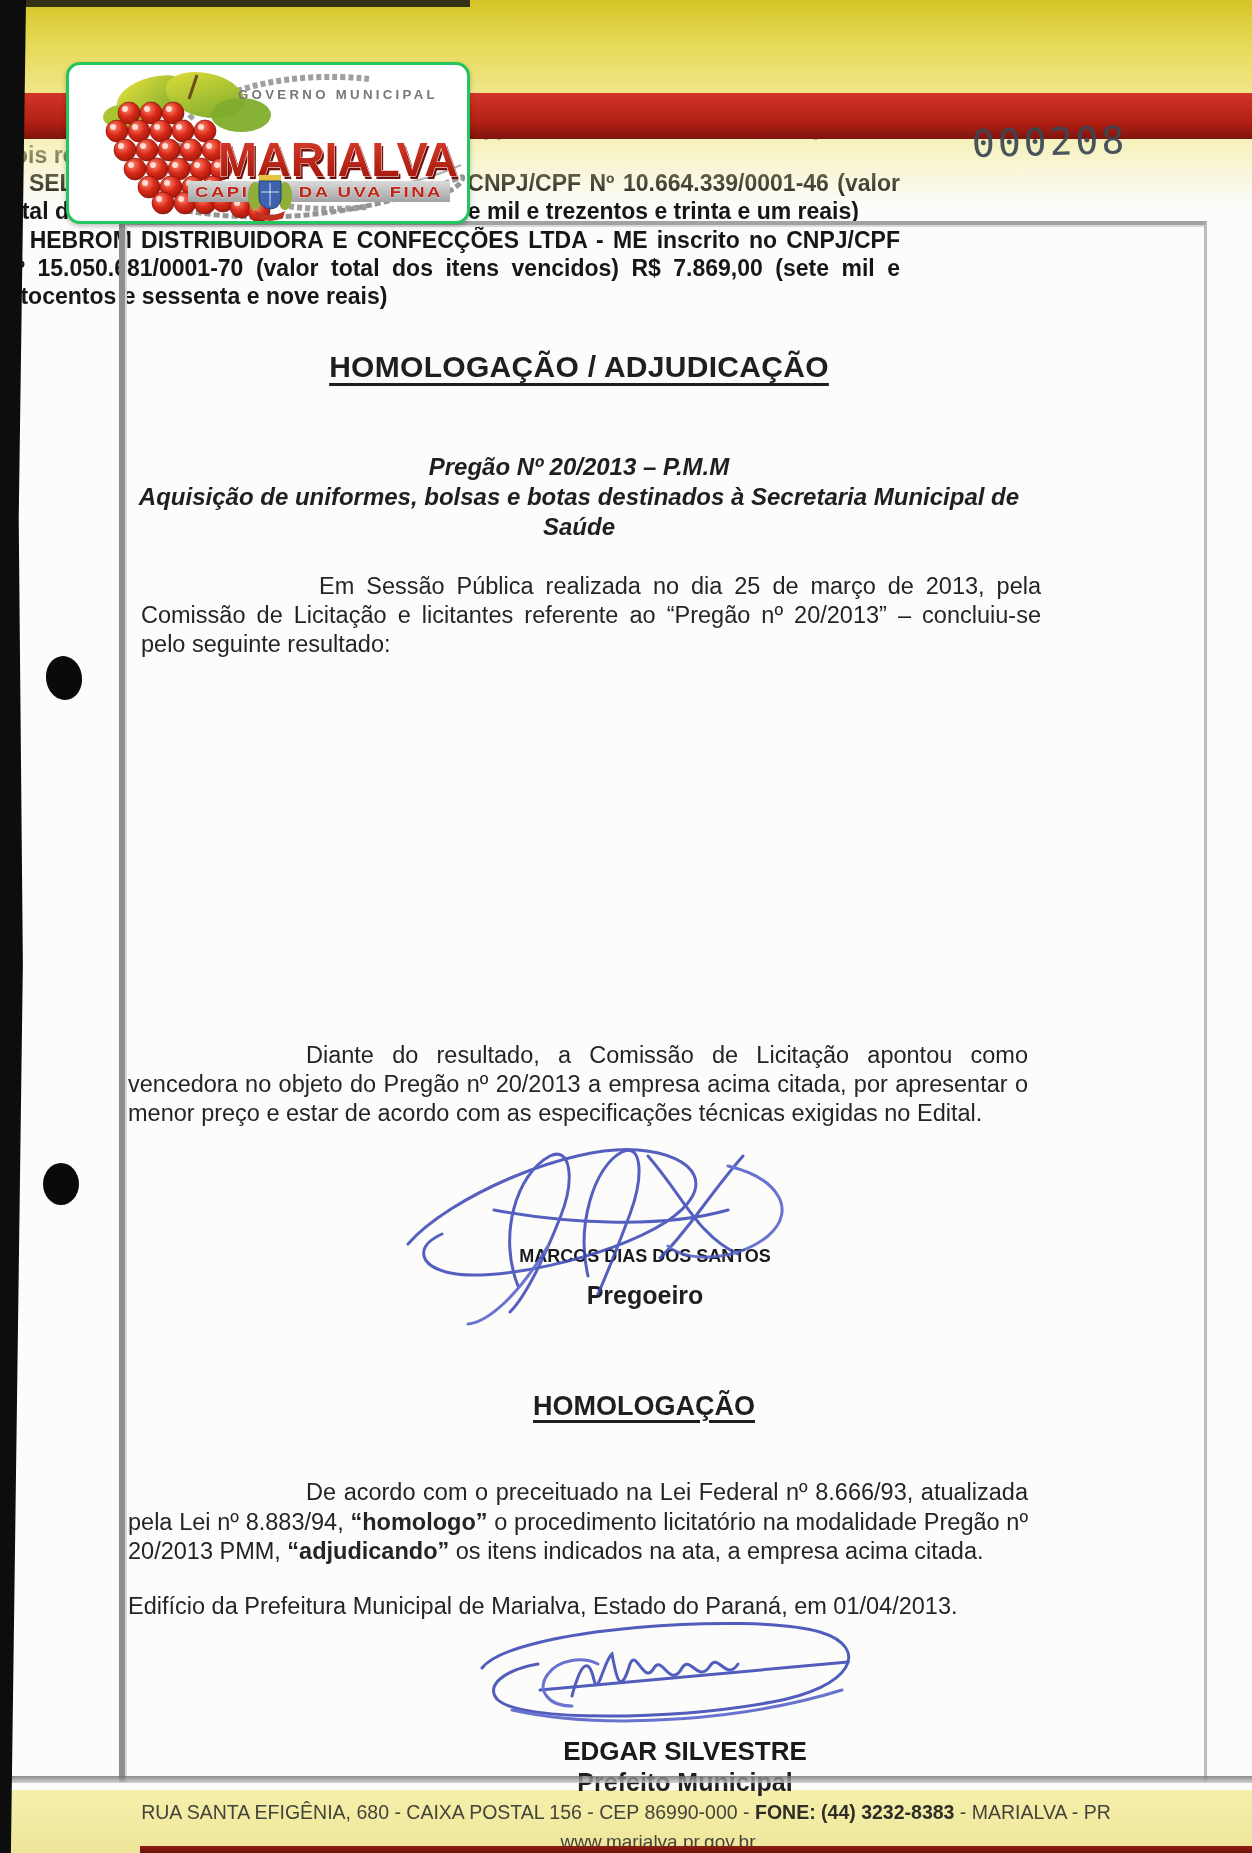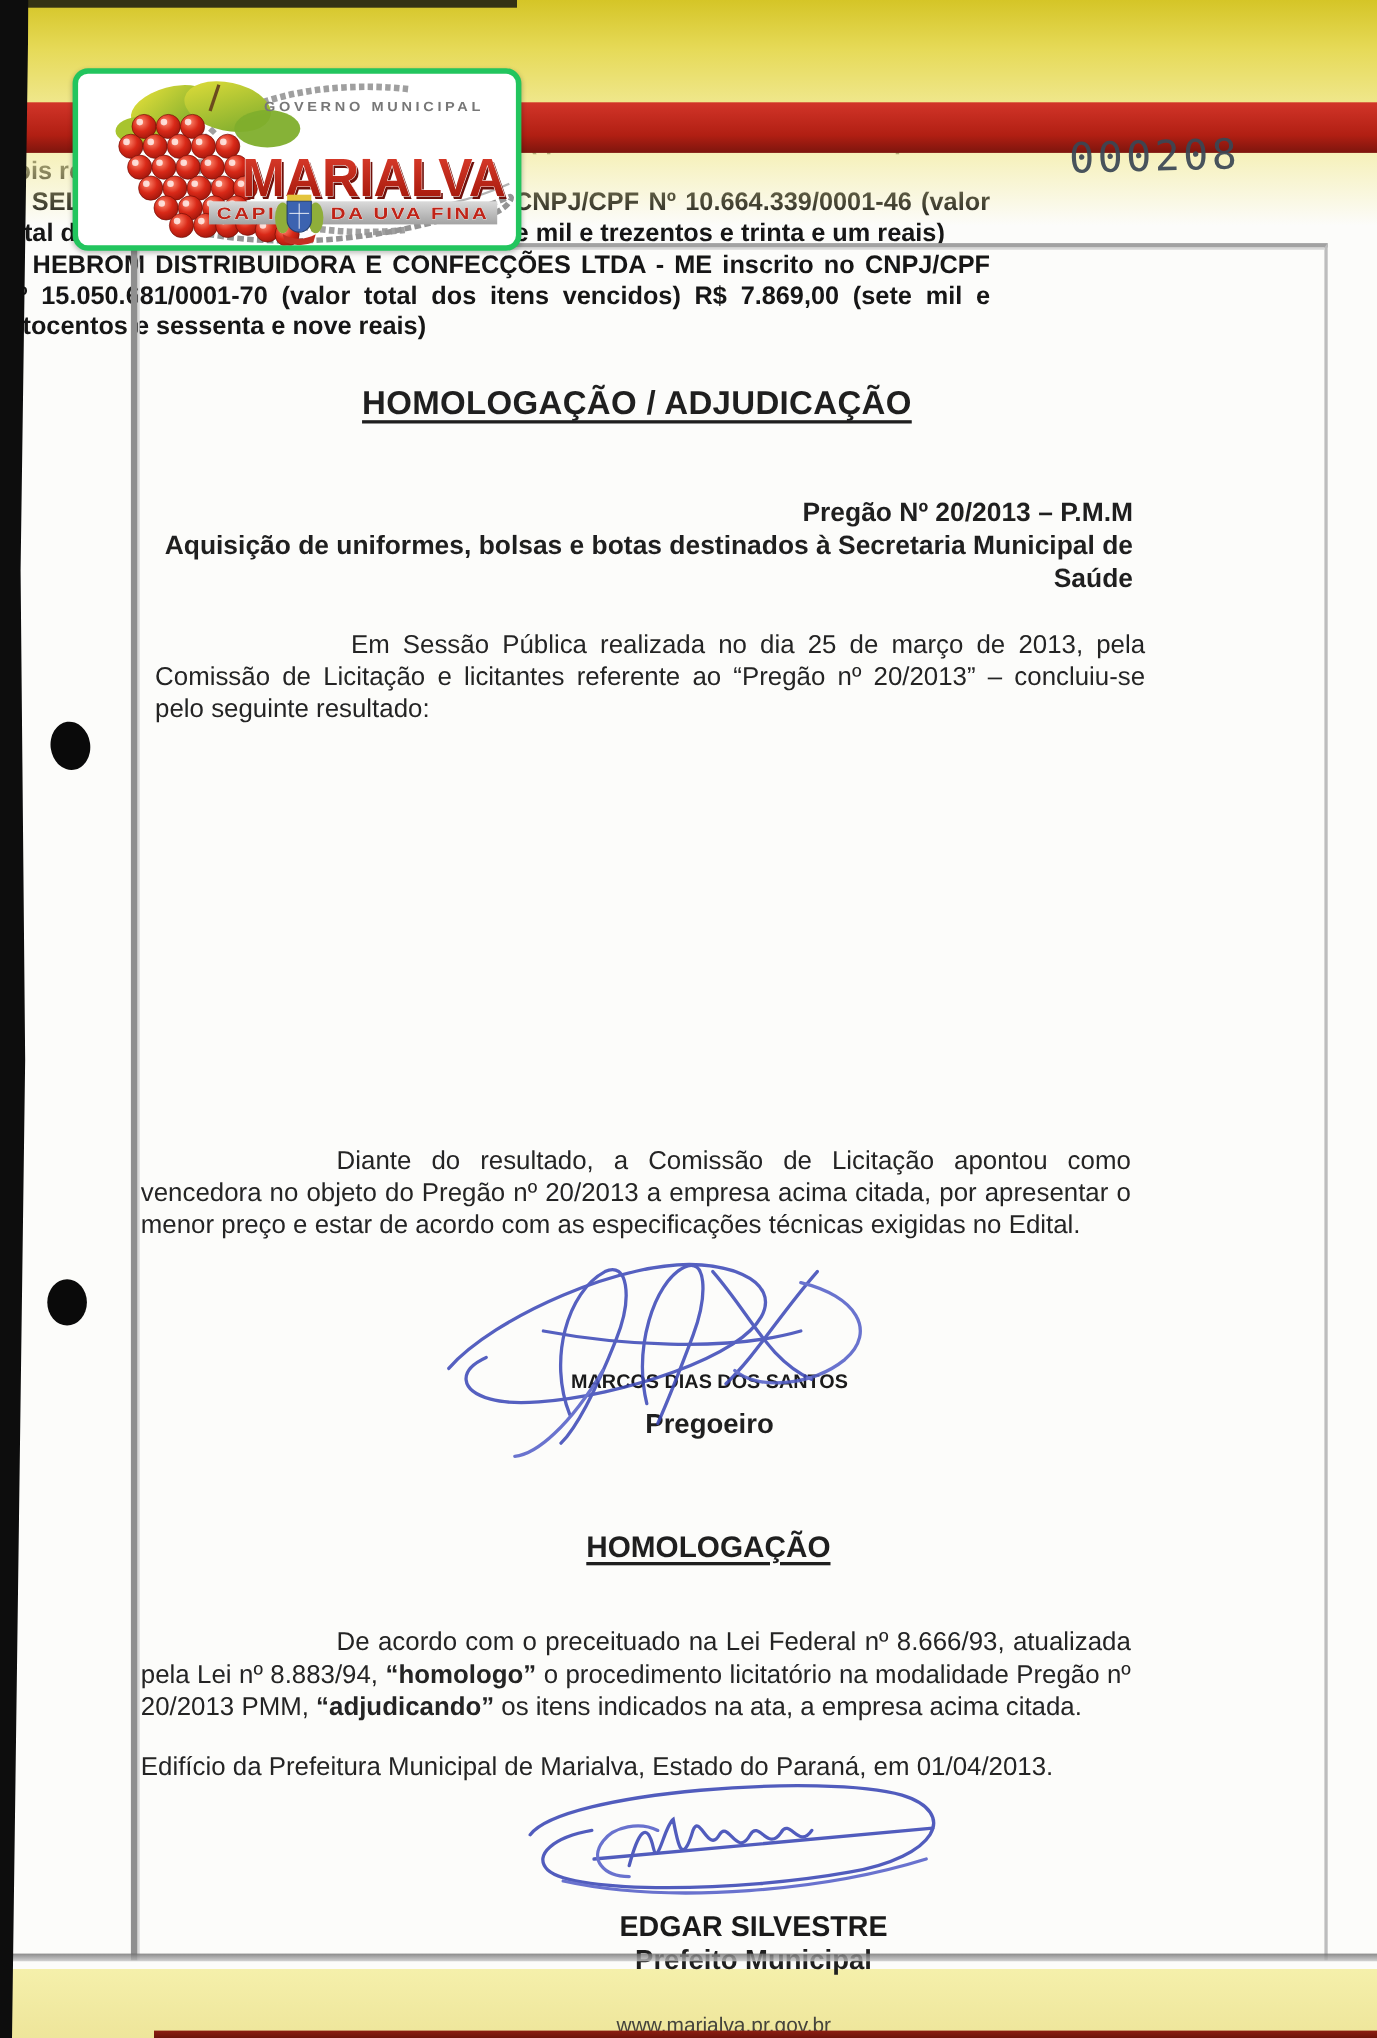--- a/index.html
+++ b/index.html
@@ -15,33 +15,33 @@
   .top-dark-smear{position:absolute;left:0;top:0;width:470px;height:7px;background:#181810;opacity:.85;z-index:5;}
   .hole{position:absolute;background:#0a0a0a;border-radius:50%;z-index:7;}
   .hole-1{left:46px;top:656px;width:36px;height:44px;transform:rotate(-8deg);}
   .hole-2{left:43px;top:1163px;width:36px;height:42px;}
   
   .top-band{position:absolute;left:0;top:0;width:1252px;height:205px;
     background:linear-gradient(#d5c527 0%,#e6da58 22%,#f3ecA0 55%,rgba(252,250,235,0) 100%);z-index:1;}
   .red-stripe{position:absolute;left:0;top:93px;width:1252px;height:46px;
     background:linear-gradient(#d23529,#b11f13 65%,#7d150d);z-index:2;}
   .logo-card{position:absolute;left:66px;top:62px;width:398px;height:156px;background:#ffffff;
-    border:5px solid #22c55e;border-radius:14px;box-shadow:0 2px 5px rgba(0,0,0,.25);z-index:4;}
+    border:3px solid #22c55e;border-radius:14px;box-shadow:0 2px 5px rgba(0,0,0,.25);z-index:4;}
   .stamp{position:absolute;left:972px;top:120px;z-index:4;
     font-family:"DejaVu Sans Mono",monospace;font-size:38px;letter-spacing:3px;
     color:#3b4754;opacity:.93;transform:rotate(-1.5deg);}
   
   .doc-frame{position:absolute;left:119px;top:221px;width:1079px;height:1557px;
     border-left:6px solid #8f8f8f;border-top:4px solid #a2a2a2;border-right:3px solid #bdbdbd;
     box-shadow:inset 2px 2px 0 #d8d8d8;z-index:1;}
   
   .tblock{position:absolute;color:#1f1f1f;z-index:3;}
   .doc-title{left:128px;top:350px;width:902px;text-align:center;font-size:30px;font-weight:bold;
     letter-spacing:.3px;text-decoration:underline;text-underline-offset:6px;text-decoration-thickness:3px;}
-  .subtitle{left:128px;top:452px;width:902px;text-align:right;font-size:24px;font-weight:bold;line-height:30px;}
+  .subtitle{left:128px;top:452px;width:902px;text-align:center;font-size:24px;font-weight:bold;line-height:30px;font-style:italic;}
   .para{left:128px;width:900px;font-size:23.5px;line-height:29px;text-align:justify;color:#242424;}
   .para.indent{text-indent:178px;}
   .p-session{top:572px;padding-left:13px;}
   .results{left:128px;top:690px;width:900px;z-index:3;}
   .result-item{font-size:23px;font-weight:bold;line-height:28.2px;text-align:justify;color:#161616;}
   .p-result{top:1041px;}
   .p-homolog{top:1478px;line-height:29.5px;}
   .p-edificio{top:1592px;text-align:left;}
   .heading2{left:124px;top:1391px;width:1040px;text-align:center;font-size:27px;font-weight:bold;
     text-decoration:underline;text-underline-offset:5px;text-decoration-thickness:3px;}
@@ -213,20 +213,21 @@
       <path d="M88,80 L396,52"></path>
       <path d="M120,96 C96,96 84,80 96,64 C106,50 130,46 146,54" stroke="#5560c8"></path>
       <path d="M60,100 C160,122 300,108 390,80" stroke="#5560c8"></path>
     </g>
   </svg>
   <div class="tblock sig-name sig2-name">EDGAR SILVESTRE</div>
   <div class="tblock sig2-role">Prefeito Municipal</div>
 
   <div class="footer-rule"></div>
   <div class="footer-band"></div>
+  <div class="tblock footer-line1"><span>RUA SANTA EFIGÊNIA, 680 - CAIXA POSTAL 156 - CEP 86990-000 - </span><b>FONE: (44) 3232-8383</b><span> - MARIALVA - PR</span></div>
   <div class="tblock footer-line2">www.marialva.pr.gov.br</div>
   <div class="bottom-stripe"></div>
 
   <div class="scan-edge-left"></div>
   <div class="hole hole-1"></div>
   <div class="hole hole-2"></div>
 
 </div>
 
 </body></html>

